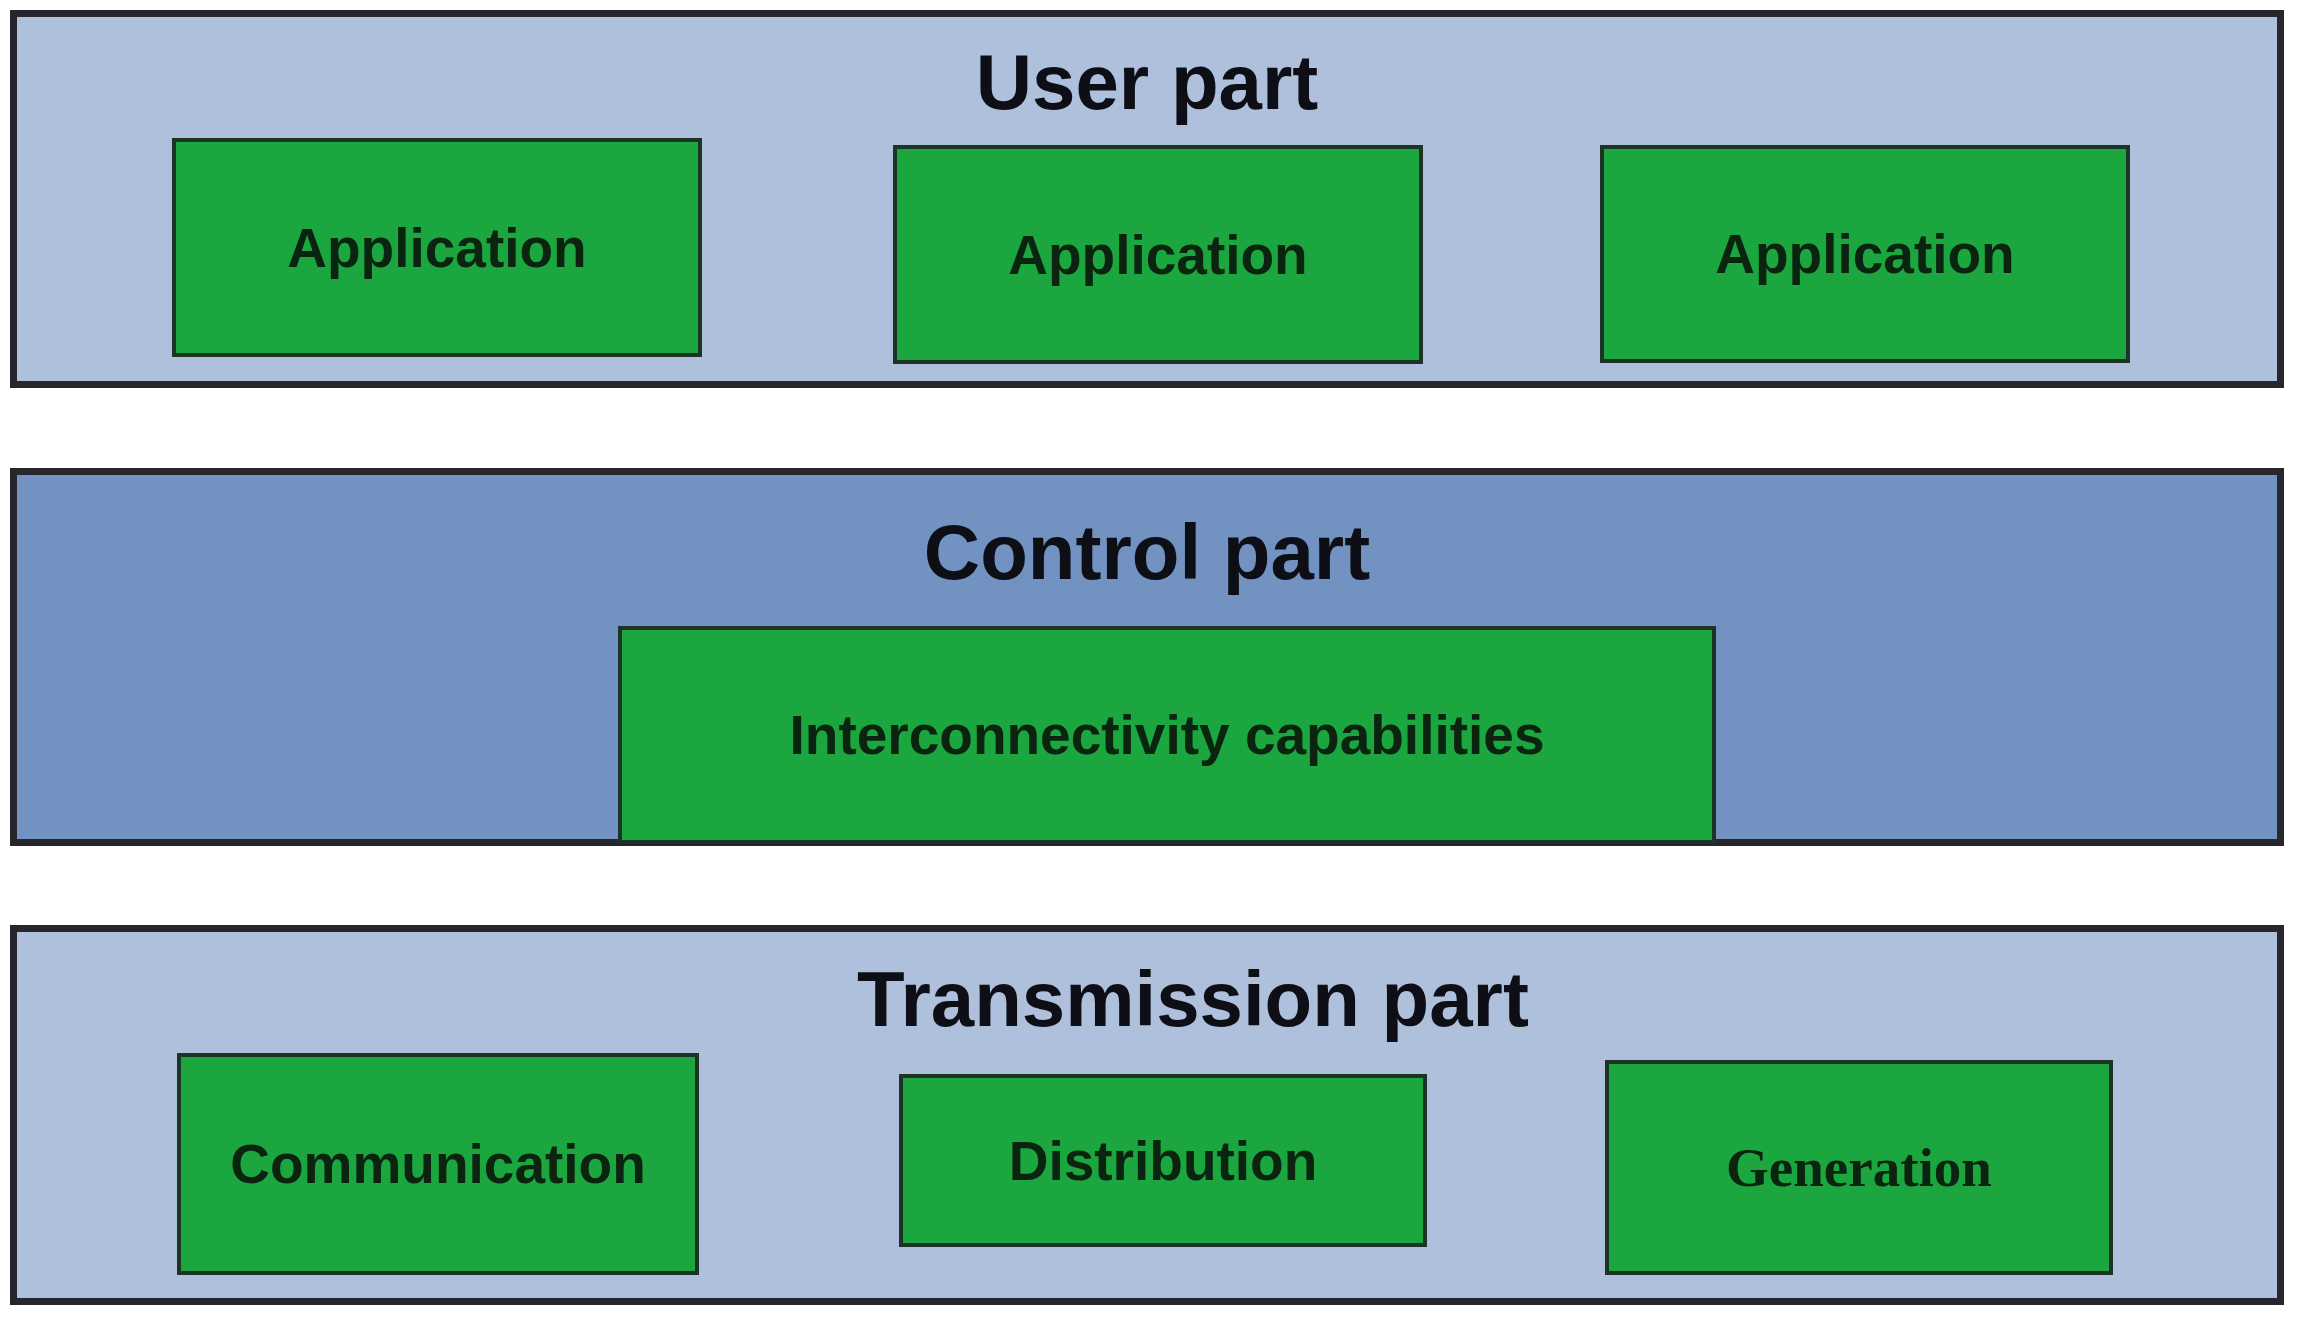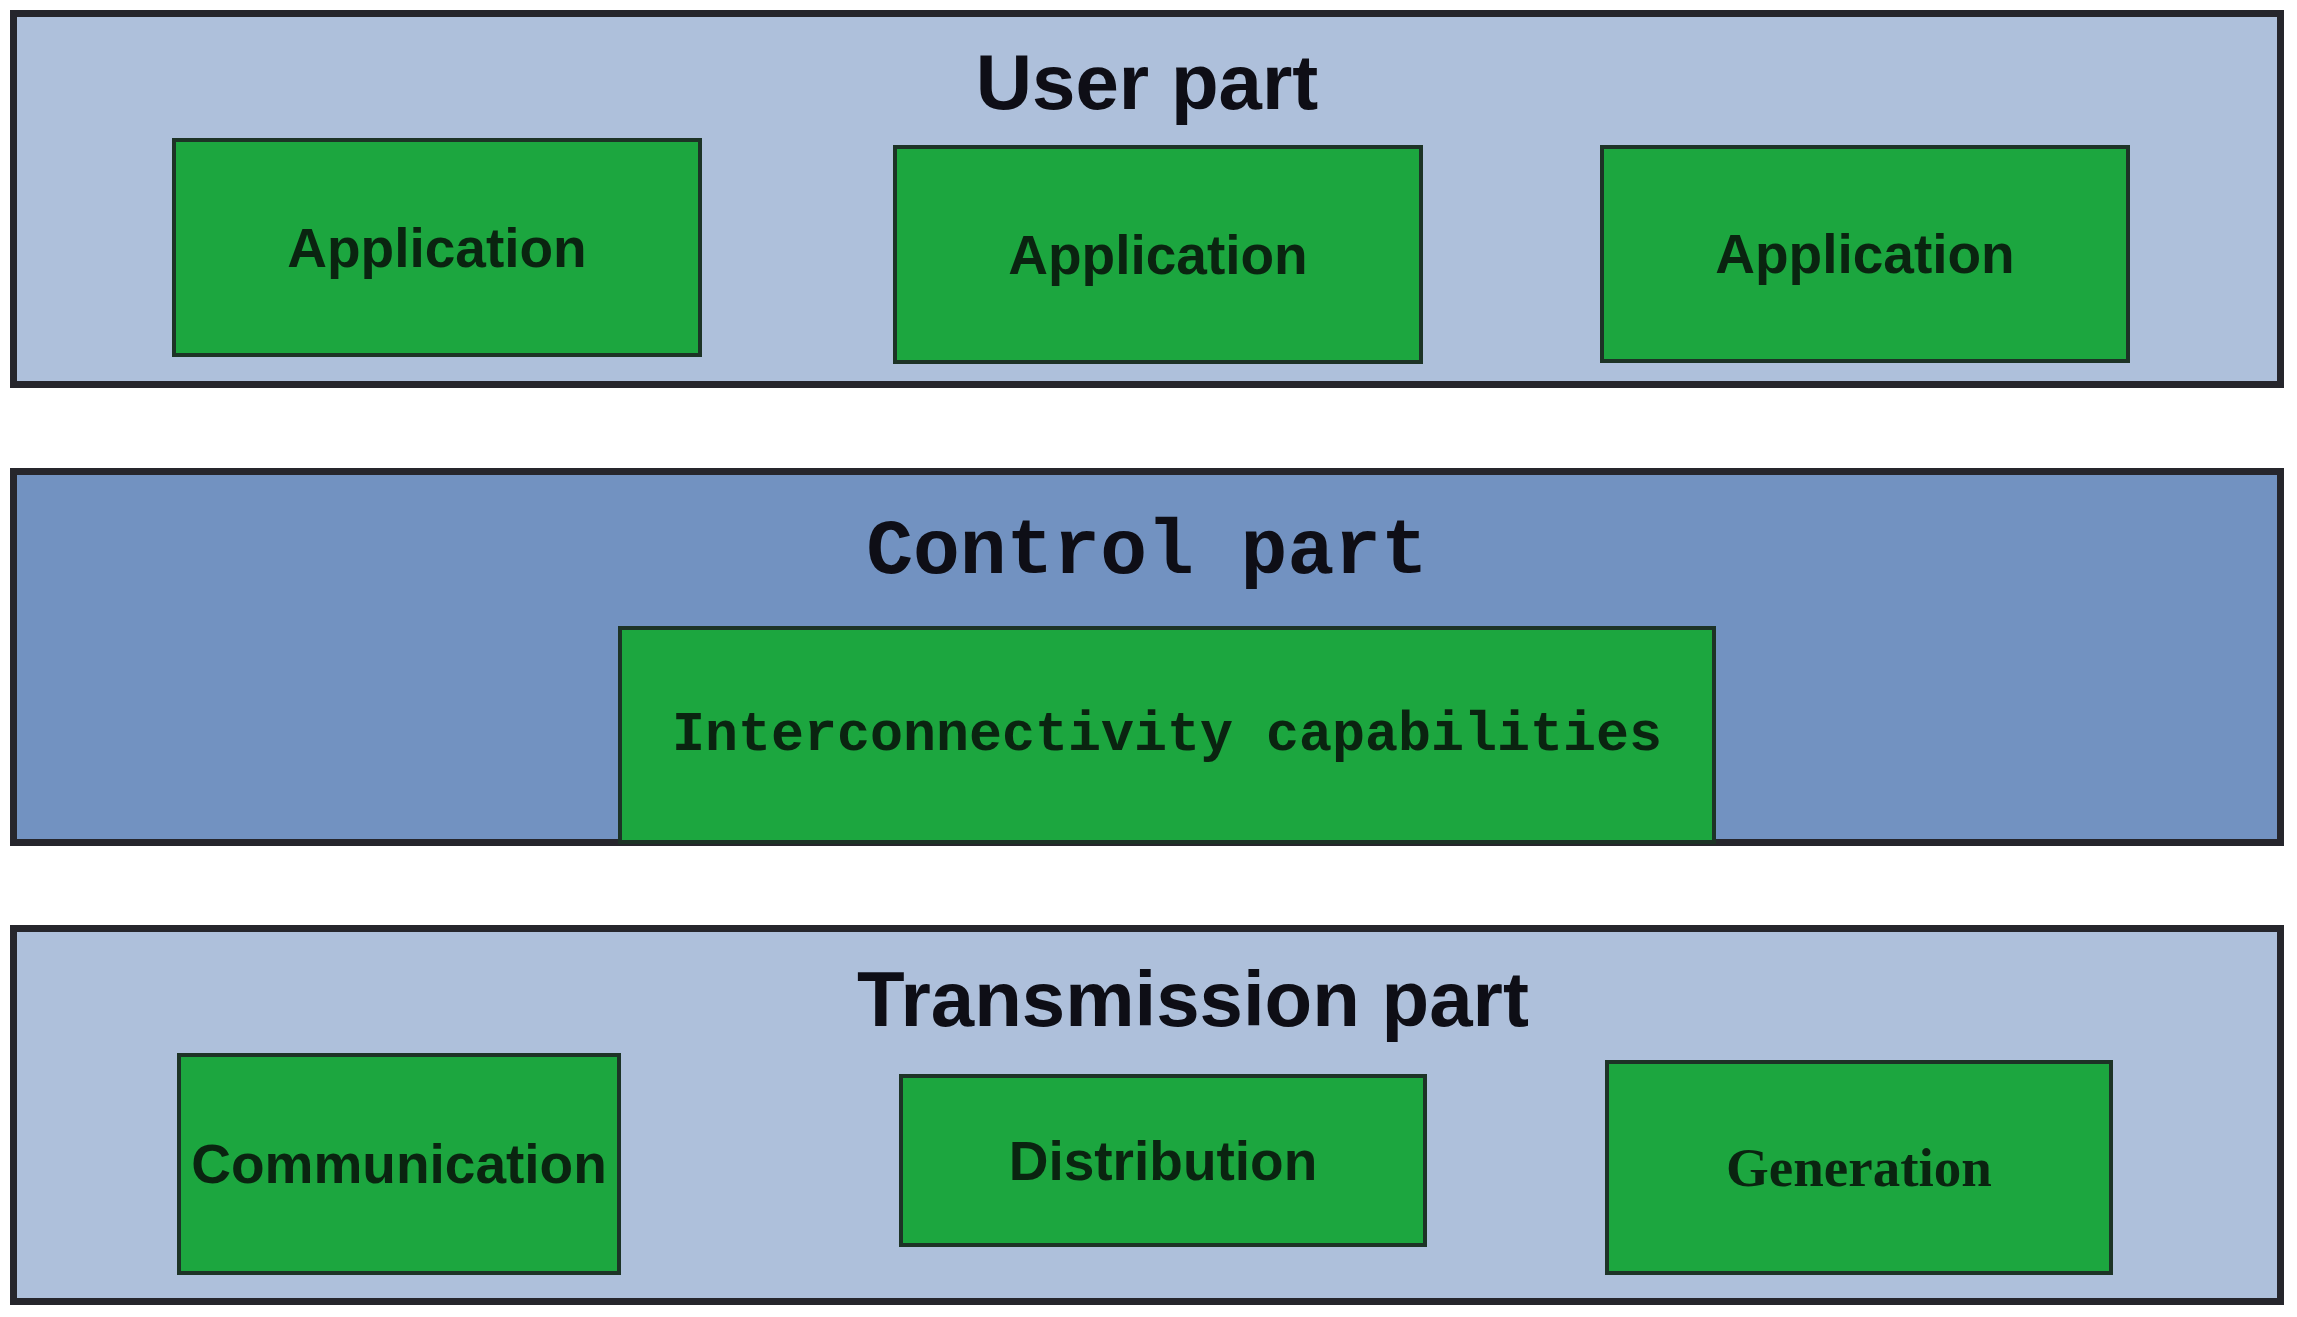--- a/index.html
+++ b/index.html
@@ -18,21 +18,21 @@
   .band {
     position: absolute;
     left: 10px;
     width: 2274px;
     box-sizing: border-box;
     border: 7px solid #26262c;
   }
   .band-light { background: #aec0db; }
   .band-dark  { background: #7292c1; }
   .band-user         { top: 10px;  height: 378px; padding-left: 10px; }
-  .band-control      { top: 468px; height: 378px; font-family: Liberation Mono, monospace; }
+  .band-control      { top: 468px; height: 378px; }
   .band-transmission { top: 925px; height: 380px; }
   .band-title {
     position: absolute;
     left: 0;
     width: 100%;
     text-align: center;
     font-weight: bold;
     font-size: 78px;
     line-height: 1.0;
     color: #0e0e16;
@@ -53,21 +53,21 @@
     color: #0a2410;
     text-align: left;
   }
   
   .box-app1 { left: 155px;  top: 121px; width: 530px;  height: 219px; }
   .box-app2 { left: 876px;  top: 128px; width: 530px;  height: 219px; }
   .box-app3 { left: 1583px; top: 128px; width: 530px;  height: 218px; }
   
   .box-interconnect { left: 601px; top: 127px; width: 1098px; height: 218px; margin-top: 24px; }
   
-  .box-comm { left: 160px;  top: 121px; width: 444px; height: 222px; }
+  .box-comm { left: 160px;  top: 121px; width: 522px; height: 222px; }
   .box-dist { left: 882px;  top: 142px; width: 528px; height: 173px; }
   .box-gen  { left: 1588px; top: 128px; width: 508px; height: 215px; font-family: Liberation Serif, serif; }
 </style>
 </head>
 <body>
 
 <div class="stage">
 
   <div class="band band-light band-user">
     <div class="band-title">User part</div>

